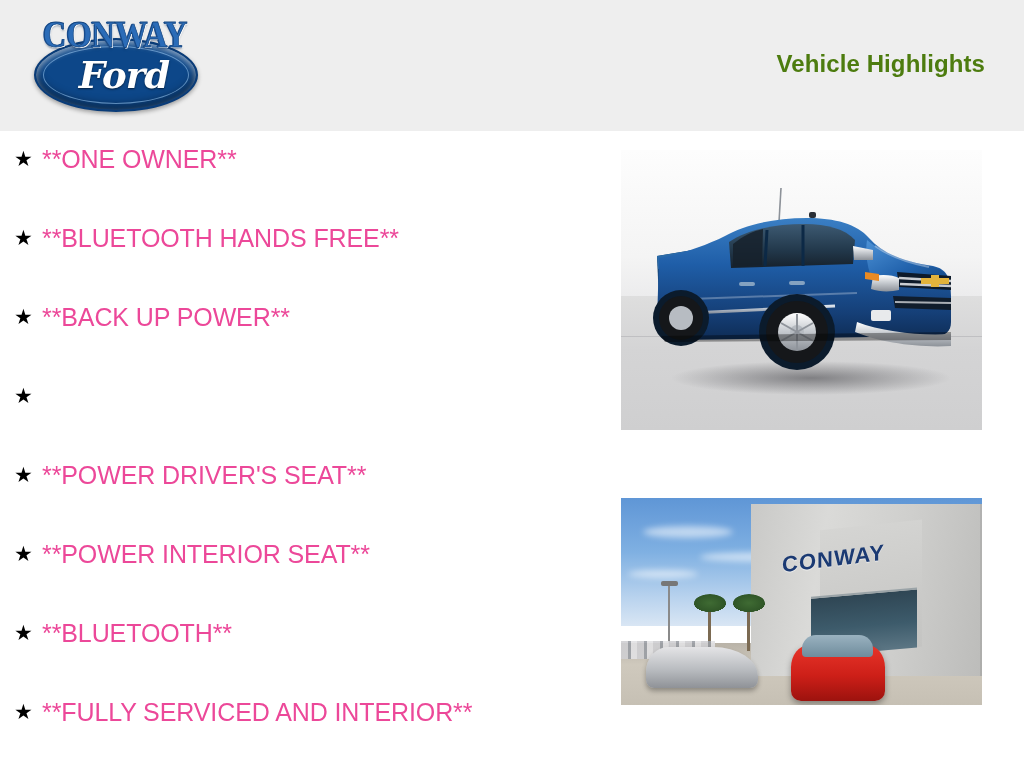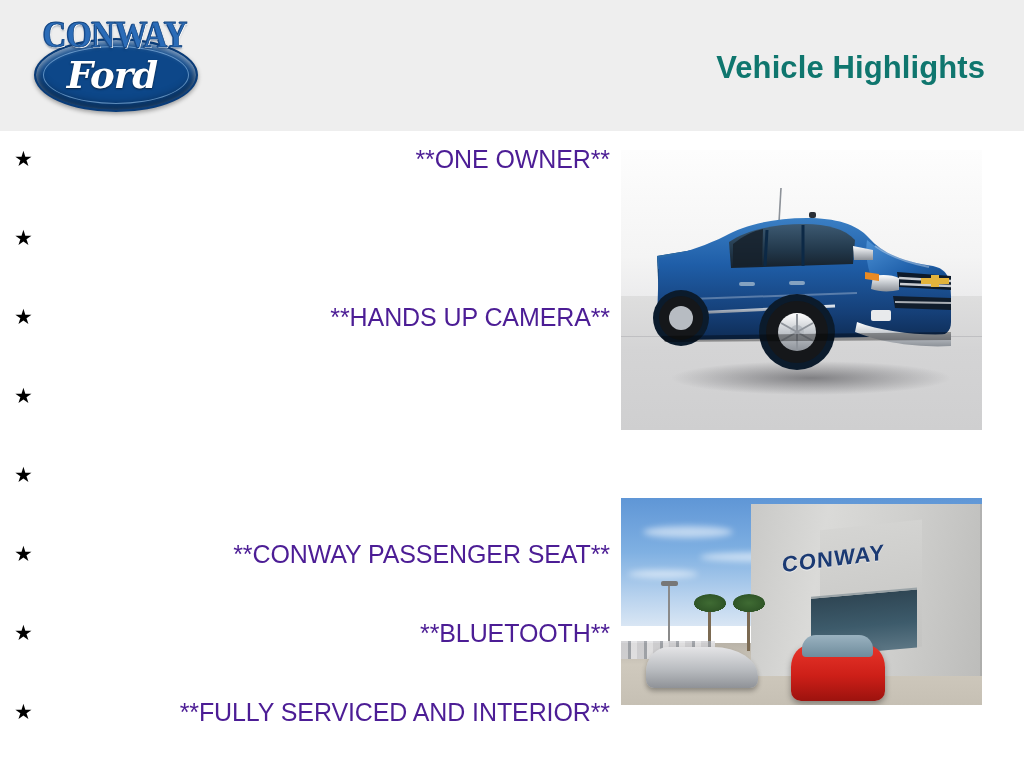--- a/index.html
+++ b/index.html
@@ -76,42 +76,42 @@
   .logo-oval::after {
     content: "";
     position: absolute;
     left: 7px; top: 6px;
     right: 7px; bottom: 6px;
     border-radius: 50%;
     border: 1.5px solid rgba(160,205,245,.55);
   }
   .logo-script {
     position: absolute;
-    left: 8px;
+    left: 20px;
     top: 34px;
     width: 164px;
     height: 58px;
     line-height: 58px;
     text-align: center;
     font-family: "DejaVu Serif", serif;
     font-style: italic;
     font-weight: bold;
     font-size: 37px;
     color: #ffffff;
     text-shadow: 0 1px 2px rgba(0,0,0,.55);
     z-index: 2;
     letter-spacing: -1px;
   }
   .page-title {
     position: absolute;
     right: 39px;
     top: 50px;
-    font-size: 31px;
+    font-size: 24px;
     font-weight: bold;
-    color: #0f766e;
+    color: #4d7c0f;
     white-space: nowrap;
     letter-spacing: 0.1px;
   }
 
   
   .highlights {
     position: absolute;
     left: 0;
     top: 142px;
     width: 610px;
@@ -131,24 +131,23 @@
     width: 28px;
     font-size: 21px;
     line-height: 34px;
     color: #000000;
     text-align: left;
   }
   .highlight-text {
     flex: 1 1 auto;
     font-size: 25px;
     line-height: 34px;
-    color: #4c1d95;
+    color: #ec4899;
     white-space: nowrap;
     letter-spacing: -0.1px;
-    text-align: right;
   }
 
   
   .photo {
     position: absolute;
     left: 621px;
     overflow: hidden;
     background: #ffffff;
   }
   .photo-vehicle {
@@ -328,38 +327,40 @@
 
 <ul class="highlights">
 
   <li class="highlight-row">
     <span class="bullet-star">★</span>
     <span class="highlight-text">**ONE OWNER**</span>
   </li>
 
   <li class="highlight-row">
     <span class="bullet-star">★</span>
-  </li>
-
-  <li class="highlight-row">
-    <span class="bullet-star">★</span>
-    <span class="highlight-text">**HANDS UP CAMERA**</span>
-  </li>
-
-  <li class="highlight-row">
-    <span class="bullet-star">★</span>
-  </li>
-
-  <li class="highlight-row">
-    <span class="bullet-star">★</span>
-  </li>
-
-  <li class="highlight-row">
-    <span class="bullet-star">★</span>
-    <span class="highlight-text">**CONWAY PASSENGER SEAT**</span>
+    <span class="highlight-text">**BLUETOOTH HANDS FREE**</span>
+  </li>
+
+  <li class="highlight-row">
+    <span class="bullet-star">★</span>
+    <span class="highlight-text">**BACK UP POWER**</span>
+  </li>
+
+  <li class="highlight-row">
+    <span class="bullet-star">★</span>
+  </li>
+
+  <li class="highlight-row">
+    <span class="bullet-star">★</span>
+    <span class="highlight-text">**POWER DRIVER'S SEAT**</span>
+  </li>
+
+  <li class="highlight-row">
+    <span class="bullet-star">★</span>
+    <span class="highlight-text">**POWER INTERIOR SEAT**</span>
   </li>
 
   <li class="highlight-row">
     <span class="bullet-star">★</span>
     <span class="highlight-text">**BLUETOOTH**</span>
   </li>
 
   <li class="highlight-row">
     <span class="bullet-star">★</span>
     <span class="highlight-text">**FULLY SERVICED AND INTERIOR**</span>

